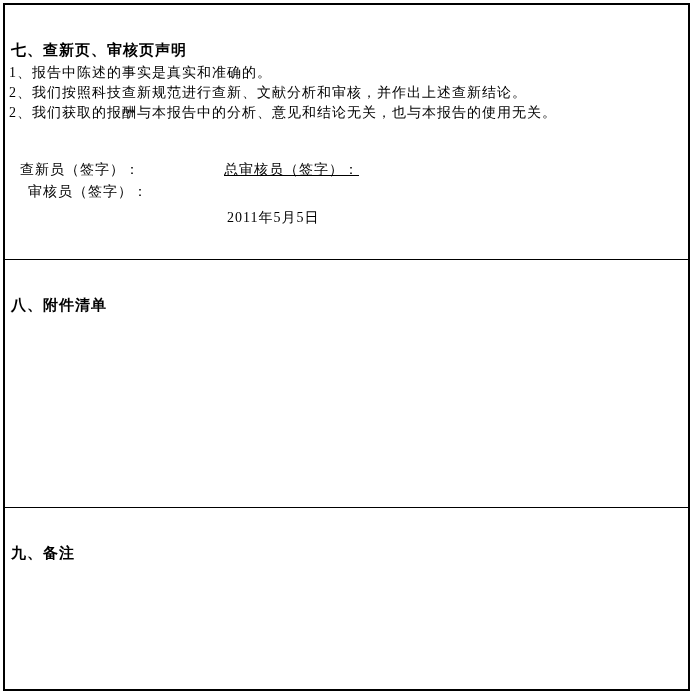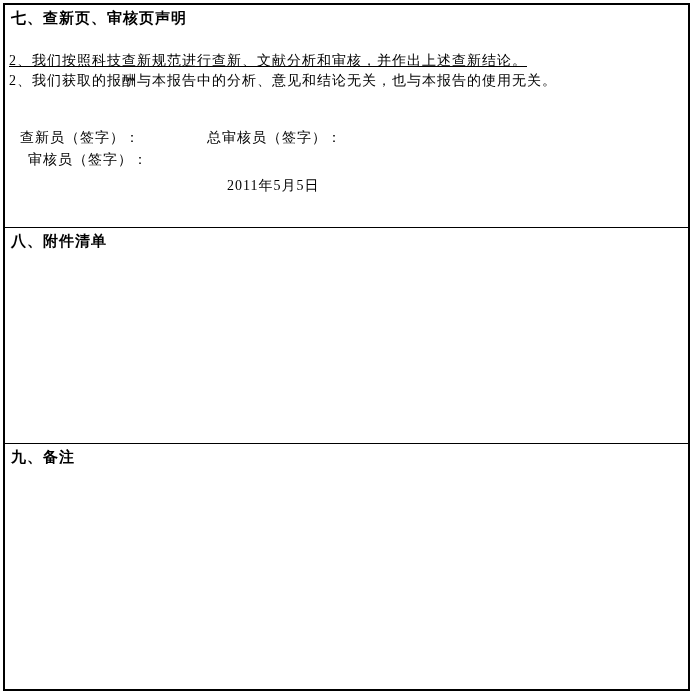--- a/index.html
+++ b/index.html
@@ -20,20 +20,21 @@
     width: 687px;
     height: 688px;
     border: 2px solid #000000;
     display: flex;
     flex-direction: column;
     background: #ffffff;
   }
   .section {
     position: relative;
     width: 100%;
+    margin-top: 32px;
   }
   .sec7 { height: 223px; border-bottom: 1px solid #000000; }
   .sec8 { height: 216px; border-bottom: 1px solid #000000; }
   .sec9 { flex: 1; padding-left: 24px; }
   .sec-title {
     position: absolute;
     left: 6px;
     top: 4px;
     font-size: 15px;
     font-weight: bold;
@@ -41,41 +42,42 @@
     white-space: nowrap;
   }
   .statement-line {
     position: absolute;
     left: 4px;
     font-size: 14px;
     letter-spacing: 1px;
     white-space: nowrap;
   }
   .line1 { top: 27px; }
-  .line2 { top: 47px; text-decoration: underline; }
+  .line2 { top: 47px; }
   .line3 { top: 67px; }
   .sig-label {
     position: absolute;
     font-size: 14px;
     letter-spacing: 1px;
     white-space: nowrap;
   }
   .sig-searcher { left: 15px; top: 124px; }
-  .sig-chief    { left: 202px; top: 124px; }
+  .sig-chief    { left: 219px; top: 124px; text-decoration: underline; }
   .sig-reviewer { left: 23px; top: 146px; }
   .sig-date     { left: 222px; top: 172px; }
 </style>
 </head>
 <body>
 
 <div class="page">
   <div class="form">
 
     <div class="section sec7">
       <div class="sec-title">七、查新页、审核页声明</div>
+      <div class="statement-line line1">1、报告中陈述的事实是真实和准确的。</div>
       <div class="statement-line line2">2、我们按照科技查新规范进行查新、文献分析和审核，并作出上述查新结论。</div>
       <div class="statement-line line3">2、我们获取的报酬与本报告中的分析、意见和结论无关，也与本报告的使用无关。</div>
       <div class="sig-label sig-searcher">查新员（签字）：</div>
       <div class="sig-label sig-chief">总审核员（签字）：</div>
       <div class="sig-label sig-reviewer">审核员（签字）：</div>
       <div class="sig-label sig-date">2011年5月5日</div>
     </div>
 
     <div class="section sec8">
       <div class="sec-title">八、附件清单</div>

